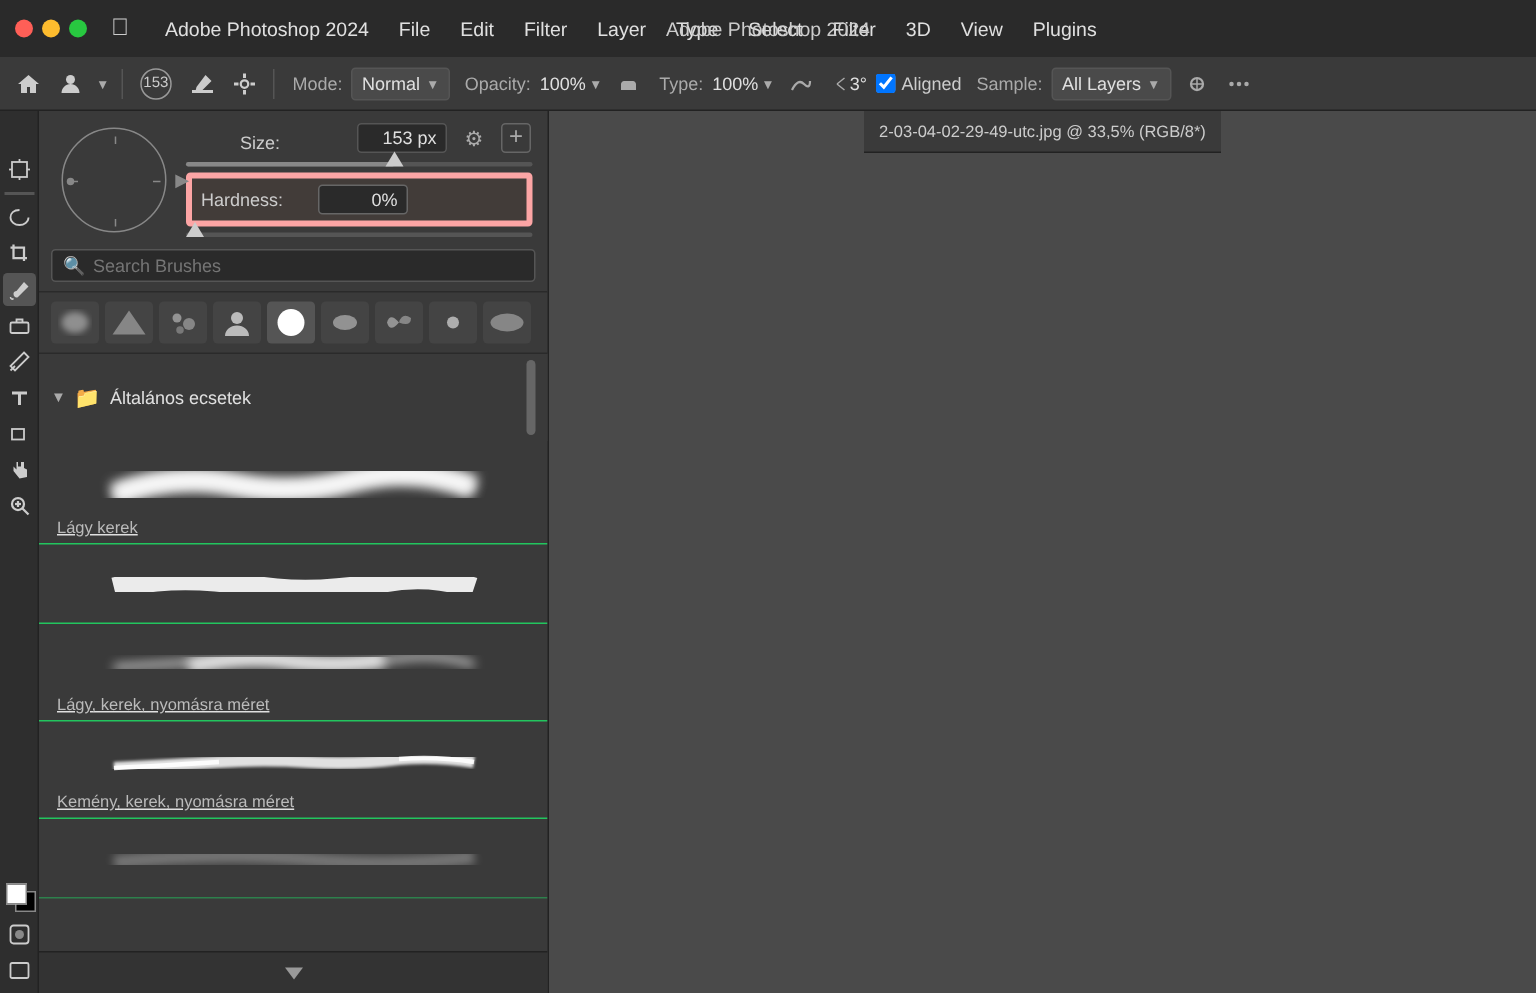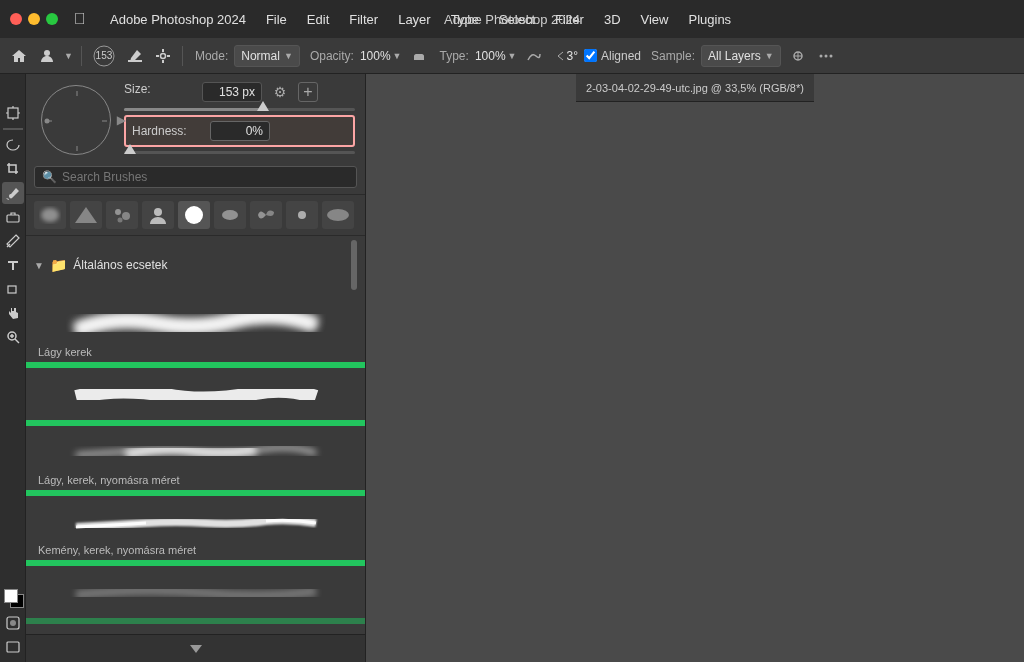--- a/index.html
+++ b/index.html
@@ -143,22 +143,23 @@
     }
     .brush-circle {
       width: 70px; height: 70px;
       border-radius: 50%;
       border: 1px solid #888;
       background: transparent;
       position: relative;
     }
     .param-row {
       display: flex;
-      align-items: flex-start;
+      align-items: flex-end;
       gap: 8px;
+      margin-left: 36px;
     }
     .param-label { font-size: 12px; color: #ccc; width: 70px; }
     .param-value-box {
       background: #2a2a2a;
       border: 1px solid #555;
       border-radius: 3px;
       padding: 2px 6px;
       font-size: 12px;
       color: #e0e0e0;
       width: 60px;
@@ -186,21 +187,21 @@
     .slider-thumb {
       width: 0; height: 0;
       border-left: 6px solid transparent;
       border-right: 6px solid transparent;
       border-bottom: 10px solid #ccc;
       position: absolute;
       top: -10px;
       cursor: pointer;
     }
     .hardness-row {
-      border: 2px solid #fca5a5;
+      border: 4px solid #fca5a5;
       border-radius: 3px;
       padding: 4px 6px;
       display: flex;
       align-items: center;
       gap: 8px;
       background: rgba(224,90,48,0.05);
     }
     .settings-gear {
       width: 20px; height: 20px;
       display: flex; align-items: center; justify-content: center;
@@ -278,21 +279,22 @@
       cursor: pointer;
       background: #3a3a3a;
     }
     .category-arrow { font-size: 10px; color: #aaa; }
     .category-folder-icon { font-size: 14px; color: #ccc; }
     .category-label { font-size: 12px; color: #e0e0e0; font-weight: 500; }
 
     .brush-item {
       padding: 6px 10px 4px 10px;
       cursor: pointer;
-      border-bottom: 6px solid #22c55e;
+      border-bottom: 1px solid #22c55e;
+      text-decoration: underline;
     }
     .brush-stroke-preview {
       width: 100%;
       height: 40px;
       display: flex;
       align-items: center;
       justify-content: center;
       margin-bottom: 2px;
     }
     .brush-item-label {

